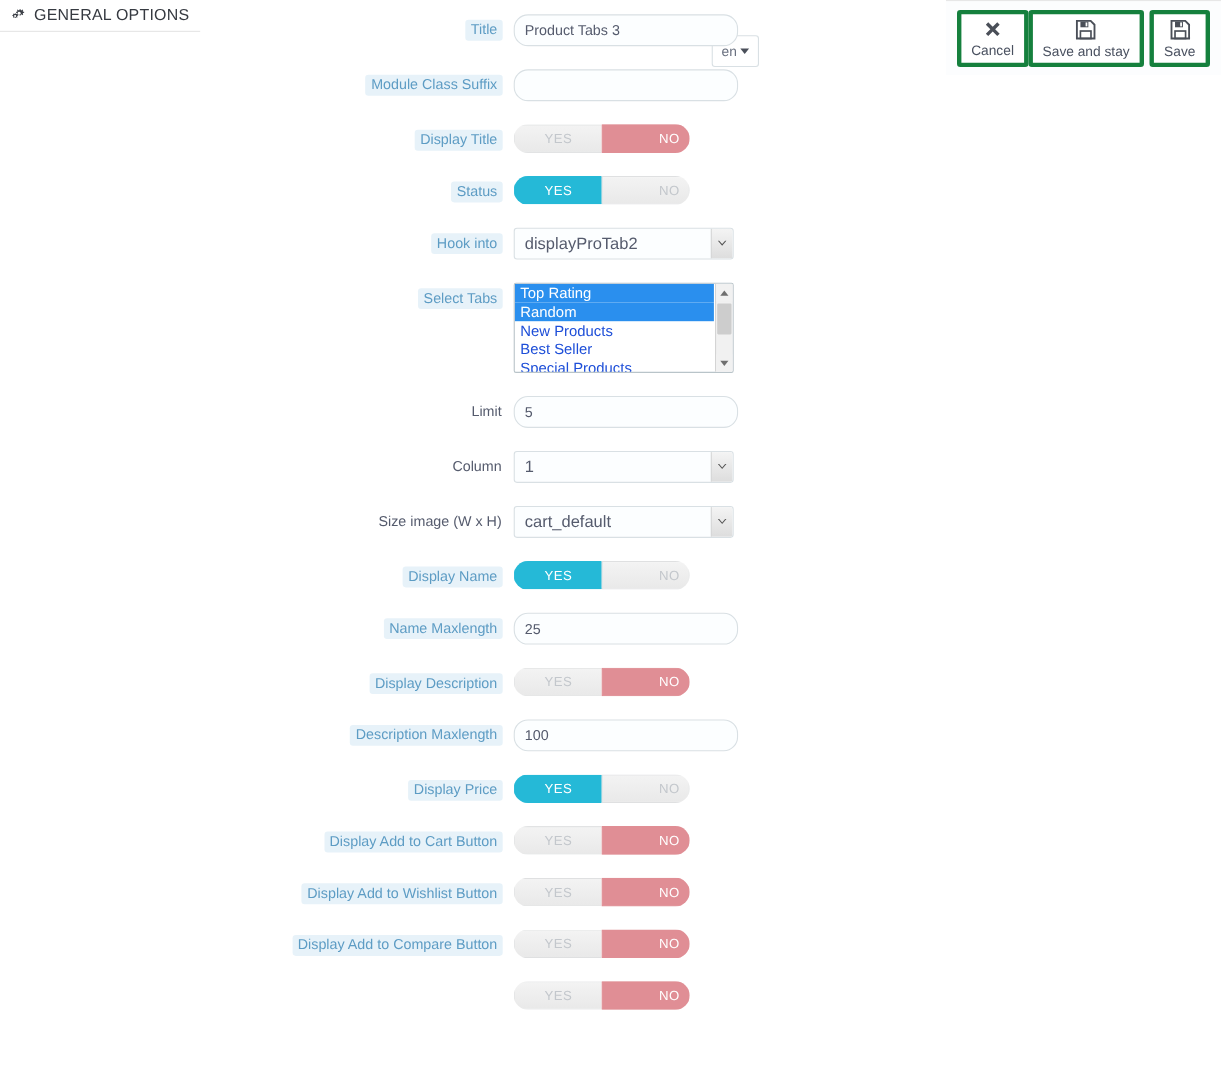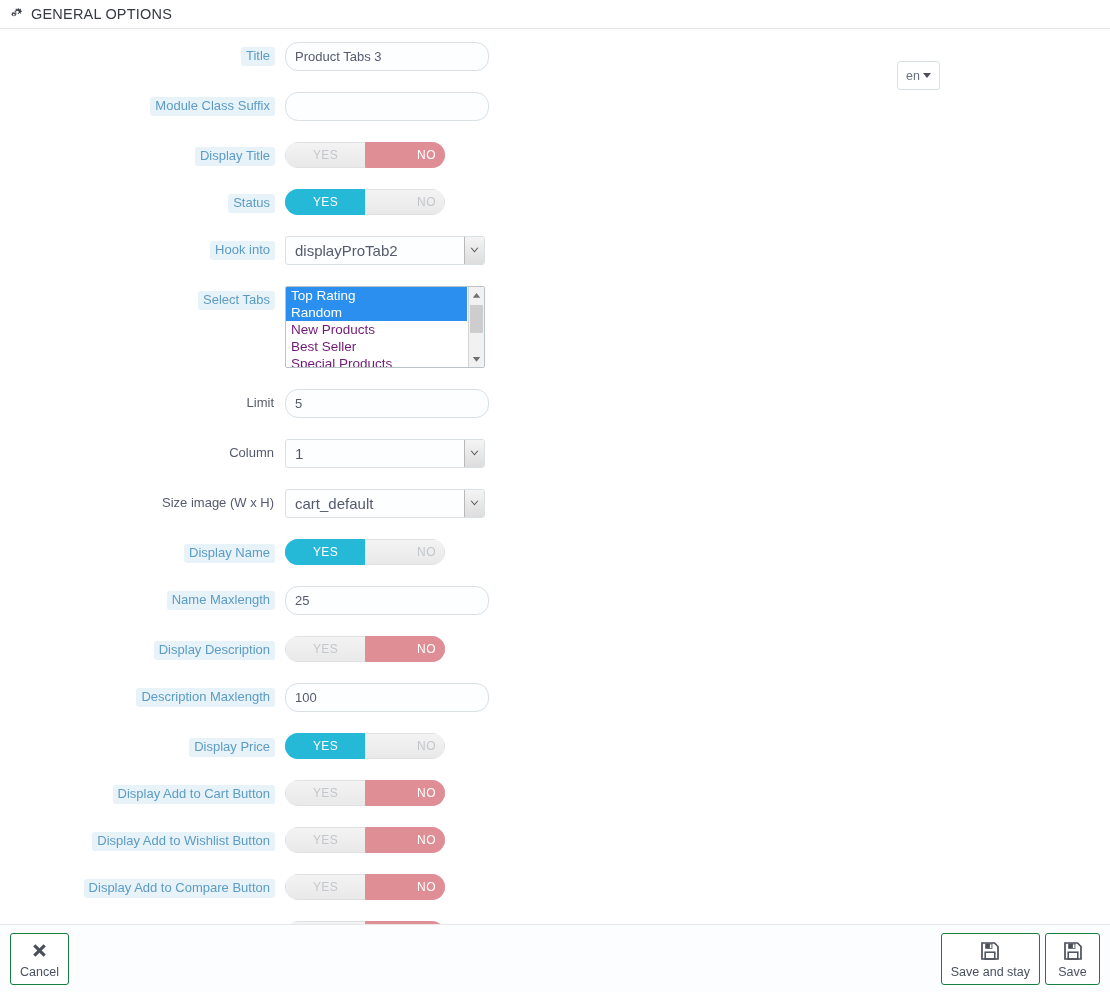--- a/index.html
+++ b/index.html
@@ -12,21 +12,21 @@
     color: #555b6d;
     overflow: hidden;
   }
 
   .panel {
     position: relative;
     width: 1110px;
     height: 992px;
     background: #ffffff;
     display: flex;
-    flex-direction: column;
+    flex-direction: row;
   }
 
   
   .panel-head {
     height: 29px;
     line-height: 29px;
     padding: 0 10px;
     border-bottom: 1px solid #e5e5e5;
     font-size: 14px;
     letter-spacing: .2px;
@@ -128,21 +128,21 @@
     border: 1px solid #b9c4c9;
     border-radius: 2px;
     overflow: hidden;
   }
   .multi-list { position: absolute; left: 0; top: 0; right: 17px; }
   .multi-opt {
     height: 17px;
     line-height: 17px;
     padding-left: 5px;
     font-size: 13.5px;
-    color: #701a75;
+    color: #1d4ed8;
     white-space: nowrap;
     overflow: hidden;
   }
   .multi-opt.selected { background: #2a8fee; color: #ffffff; }
   .multi-sb {
     position: absolute;
     right: 0; top: 0;
     width: 16px; height: 100%;
     background: #f1f1f1;
     border-left: 1px solid #d4d4d4;
@@ -229,21 +229,21 @@
     align-items: center;
     justify-content: space-between;
     padding: 0 10px;
   }
   .foot-right { display: flex; gap: 5px; }
   .btn {
     min-width: 55px;
     height: 52px;
     padding: 5px 9px 4px 9px;
     background: #ffffff;
-    border: 1px solid #15803d;
+    border: 4px solid #15803d;
     border-radius: 3px;
     display: flex;
     flex-direction: column;
     align-items: center;
     justify-content: center;
     gap: 3px;
     font-size: 12.5px;
     color: #4a5160;
     font-family: "Liberation Sans", sans-serif;
   }

